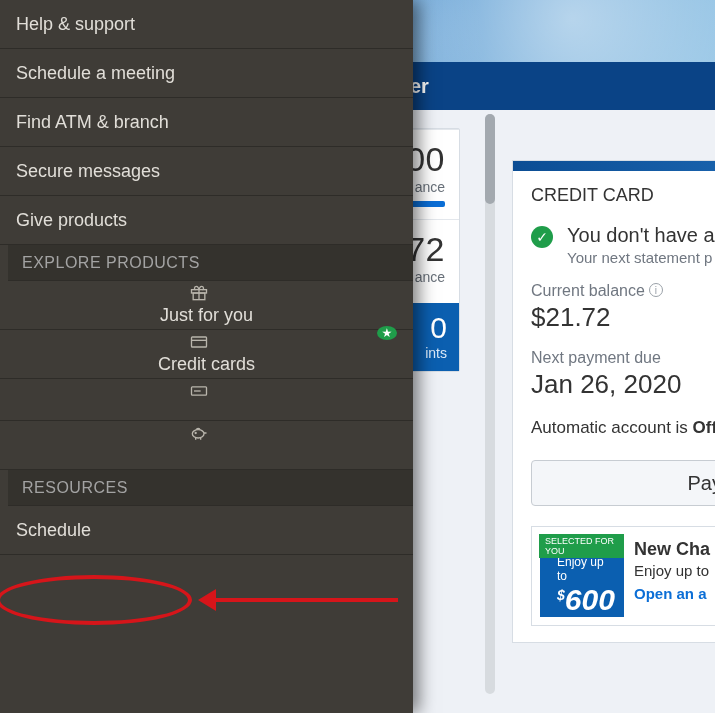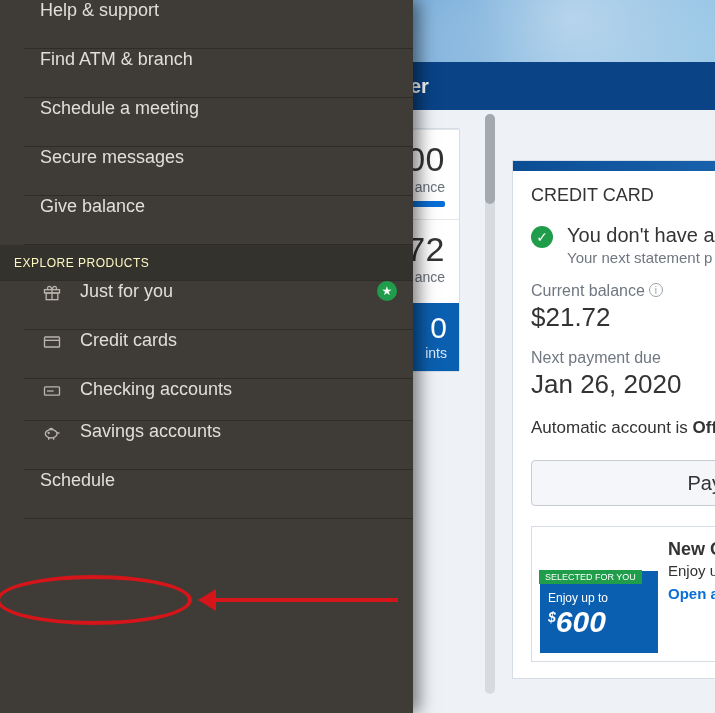--- a/index.html
+++ b/index.html
@@ -36,37 +36,37 @@
   .alert-row .t1{font-size:20px;color:#333;}
   .alert-row .t2{font-size:15px;color:#707781;margin-top:2px;}
   .kv{margin-top:16px;}
   .kv .k{font-size:16px;color:#707781;}
   .kv .v{font-size:26px;color:#333;margin-top:2px;}
   .info-icon{display:inline-block;width:14px;height:14px;border-radius:50%;border:1px solid #9aa1a8;color:#9aa1a8;font-size:10px;text-align:center;line-height:13px;margin-left:4px;vertical-align:2px;}
   .autop{font-size:17px;color:#333;margin-top:18px;}
   .autop b{font-weight:700;}
   .paybtn{margin-top:22px;width:100%;height:46px;border:1px solid #c7ccd2;background:#f4f6f9;border-radius:4px;font-size:20px;color:#333;}
   .offer{display:flex;margin-top:20px;border:1px solid #d7dde4;padding:8px;}
-  .offer .tile{width:118px;height:82px;background:#0b5fb0;color:#fff;position:relative;padding:6px 8px;margin-top:36px;}
+  .offer .tile{width:84px;height:82px;background:#0b5fb0;color:#fff;position:relative;padding:6px 17px;}
   .offer .badge{position:absolute;top:-1px;left:-1px;background:#1f9d4a;color:#fff;font-size:9px;padding:2px 6px;}
   .offer .tile .l1{font-size:12px;margin-top:14px;}
   .offer .tile .l2{font-size:30px;font-weight:700;font-style:italic;}
   .offer .tile .l2 sup{font-size:14px;vertical-align:10px;}
   .offer .txt{padding:4px 10px;}
   .offer .o1{font-size:18px;font-weight:700;color:#333;}
   .offer .o2{font-size:15px;color:#333;margin-top:2px;}
   .offer .o3{font-size:15px;color:#0b6ed6;font-weight:700;margin-top:6px;}
 
   
   .menu{position:absolute;left:0;top:0;width:413px;height:713px;background:#3f3c37;color:#e1ded8;box-shadow:6px 0 16px rgba(0,0,0,.5);}
-  .mi{height:49px;border-bottom:1px solid #2e2c28;display:flex;align-items:flex-start;padding:0 16px;font-size:18px;cursor:pointer;margin-left:24px;}
+  .mi{height:49px;border-bottom:1px solid #2e2c28;display:flex;align-items:center;padding:0 16px;font-size:18px;cursor:pointer;}
   .mi .ic{width:24px;height:24px;margin-right:16px;display:flex;align-items:center;justify-content:center;flex-shrink:0;}
   .mi .star{margin-left:auto;width:20px;height:20px;border-radius:50%;background:#1f9d4a;color:#fff;font-size:12px;display:flex;align-items:center;justify-content:center;}
-  .sect{height:36px;background:#34322d;color:#fef9c3;font-size:12px;letter-spacing:.5px;padding:0 14px;display:flex;align-items:center;border-bottom:1px solid #2e2c28;text-transform:uppercase;}
-  .mi.explore{height:49px;}
+  .sect{height:36px;background:#34322d;color:#a3a3a3;font-size:16px;letter-spacing:.5px;padding:0 14px;display:flex;align-items:center;border-bottom:1px solid #2e2c28;text-transform:uppercase;margin-left:8px;}
+  .mi.explore{height:49px;flex-direction:column;}
 
   
   svg{stroke:#b9b5ac;stroke-width:1.6;fill:none;}
 
   
   .ann{position:absolute;pointer-events:none;}
   .oval{position:absolute;left:-4px;top:575px;width:196px;height:50px;border:4px solid #d6151a;border-radius:50%;}
   .arrow-line{position:absolute;left:208px;top:598px;width:190px;height:4px;background:#d6151a;}
   .arrow-head{position:absolute;left:198px;top:589px;width:0;height:0;border-top:11px solid transparent;border-bottom:11px solid transparent;border-right:18px solid #d6151a;}
 </style>
@@ -136,30 +136,30 @@
       </div>
     </div>
   </div>
 </div>
 
 <div class="menu">
   <div class="mi no-icon">
         <span>Help &amp; support</span>
       </div>
   <div class="mi no-icon">
+        <span>Schedule a meeting</span>
+      </div>
+  <div class="mi no-icon">
         <span>Find ATM &amp; branch</span>
       </div>
   <div class="mi no-icon">
-        <span>Schedule a meeting</span>
-      </div>
-  <div class="mi no-icon">
         <span>Secure messages</span>
       </div>
   <div class="mi no-icon">
-        <span>Give balance</span>
+        <span>Give products</span>
       </div>
 
   <div class="sect">Explore products</div>
 
   <div class="mi explore">
     <span class="ic">
           <svg width="20" height="20" viewBox="0 0 24 24">
             <rect x="3" y="8" width="18" height="4"></rect>
             <rect x="5" y="12" width="14" height="8"></rect>
             <path d="M12 8v12M8 8c-2 0-2-4 1-4 2 0 3 4 3 4M16 8c2 0 2-4-1-4-2 0-3 4-3 4"></path>
@@ -177,33 +177,32 @@
         </span>
     <span>Credit cards</span>
   </div>
   <div class="mi explore" style="height:42px">
     <span class="ic">
           <svg width="20" height="20" viewBox="0 0 24 24">
             <rect x="3" y="7" width="18" height="10" rx="1"></rect>
             <path d="M6 12h8"></path>
           </svg>
         </span>
-    <span>Checking accounts</span>
   </div>
   <div class="mi explore">
     <span class="ic">
           <svg width="20" height="20" viewBox="0 0 24 24">
             <ellipse cx="11" cy="13" rx="7" ry="5"></ellipse>
             <path d="M18 12h3M8 18v2M14 18v2M9 8c0-2 4-2 4 0"></path>
             <circle cx="8" cy="12" r=".6" fill="#b9b5ac"></circle>
           </svg>
         </span>
-    <span>Savings accounts</span>
-  </div>
-
+  </div>
+
+  <div class="sect">Resources</div>
   <div class="mi no-icon">
         <span>Schedule</span>
       </div>
 </div>
 
 <div class="ann">
   <div class="oval"></div>
   <div class="arrow-line"></div>
   <div class="arrow-head"></div>
 </div>

